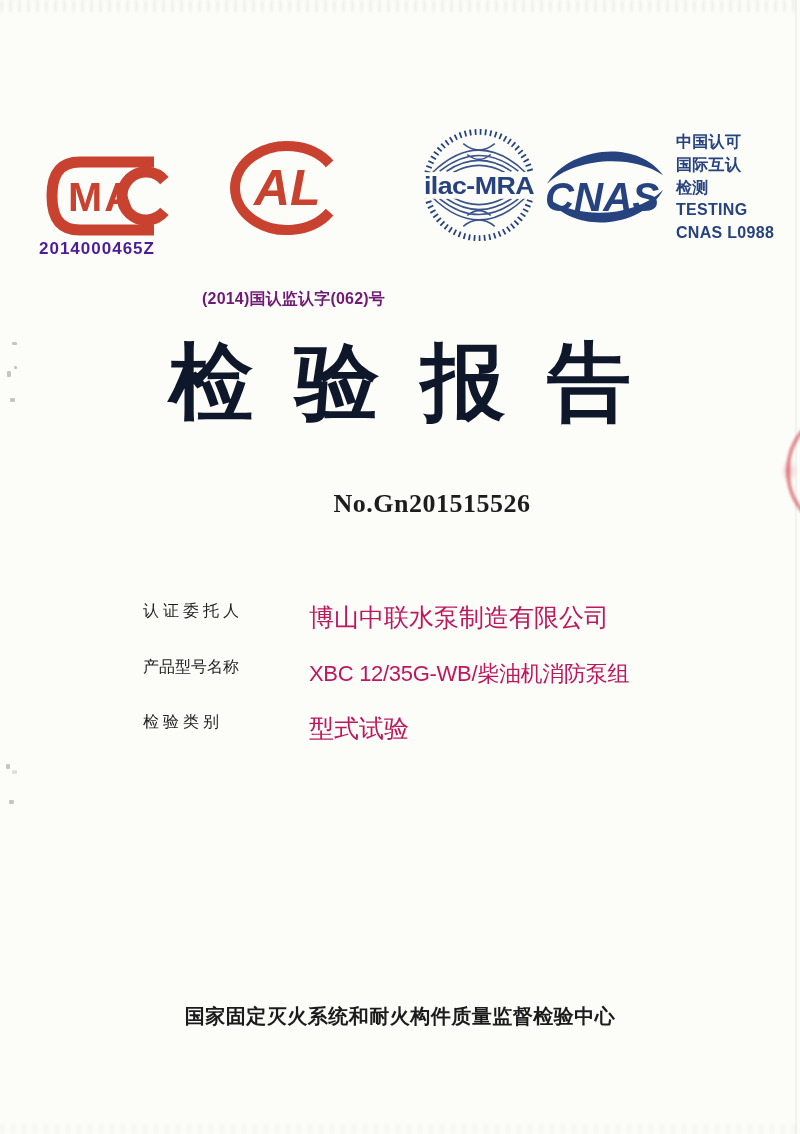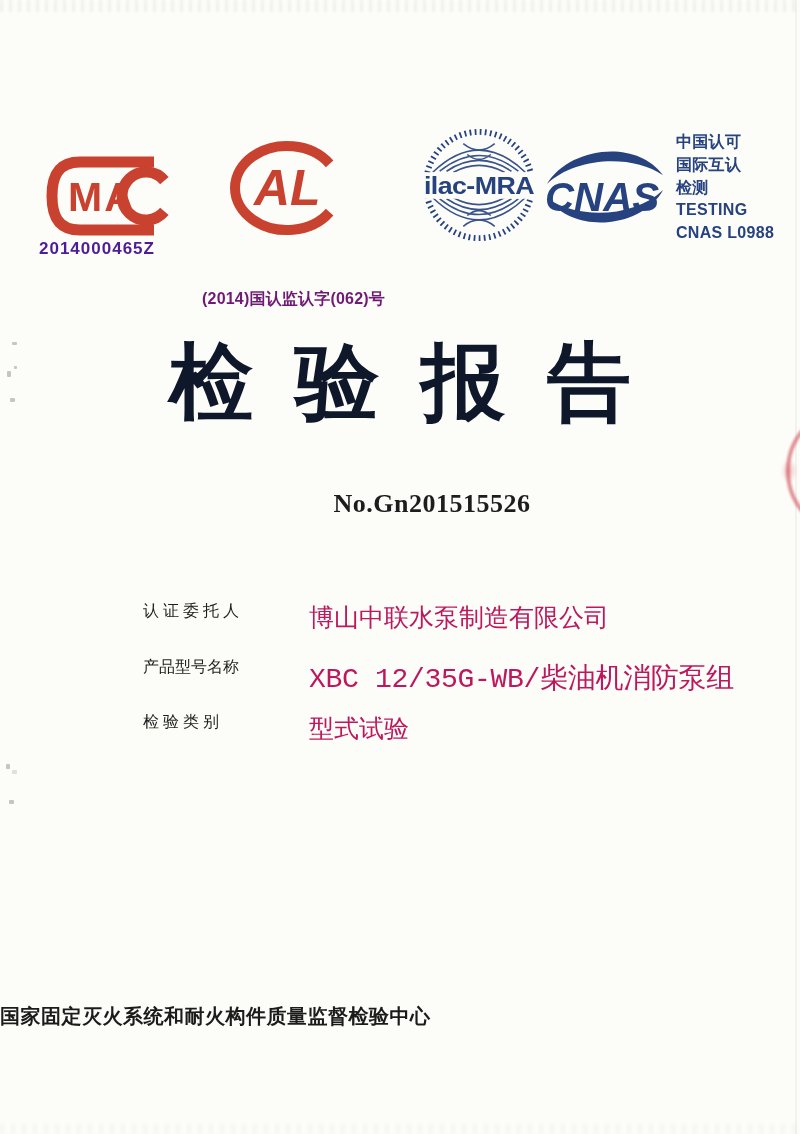--- a/index.html
+++ b/index.html
@@ -77,28 +77,28 @@
     display:inline-block;width:156px;
     font-family:"Liberation Serif",serif;
     font-size:16px;color:#1e1e1e;vertical-align:top;
   }
   .field-value{
     display:inline-block;margin-left:10px;
     font-family:"Liberation Serif",serif;
     font-size:25px;color:#be185d;vertical-align:top;
   }
   .field-value.mono{
-    font-family:Liberation Mono, monospace;
-    font-size:28px;letter-spacing:-.3px;padding-top:2px;
+    font-family:Liberation Sans, sans-serif;
+    font-size:22px;letter-spacing:-.3px;padding-top:2px;
   }
 
   
   .footer-org{
     position:absolute;left:0;top:1003px;width:100%;
-    text-align:left;font-size:20px;font-weight:700;color:#1b1b1b;
+    text-align:center;font-size:20px;font-weight:700;color:#1b1b1b;
     letter-spacing:.5px;
   }
 
   
   .seal-arc{
     position:absolute;left:786px;top:406px;width:122px;height:122px;
     border-radius:50%;border:4px solid rgba(204,60,68,.55);
     filter:blur(1.1px);
   }
   .seal-smudge{

